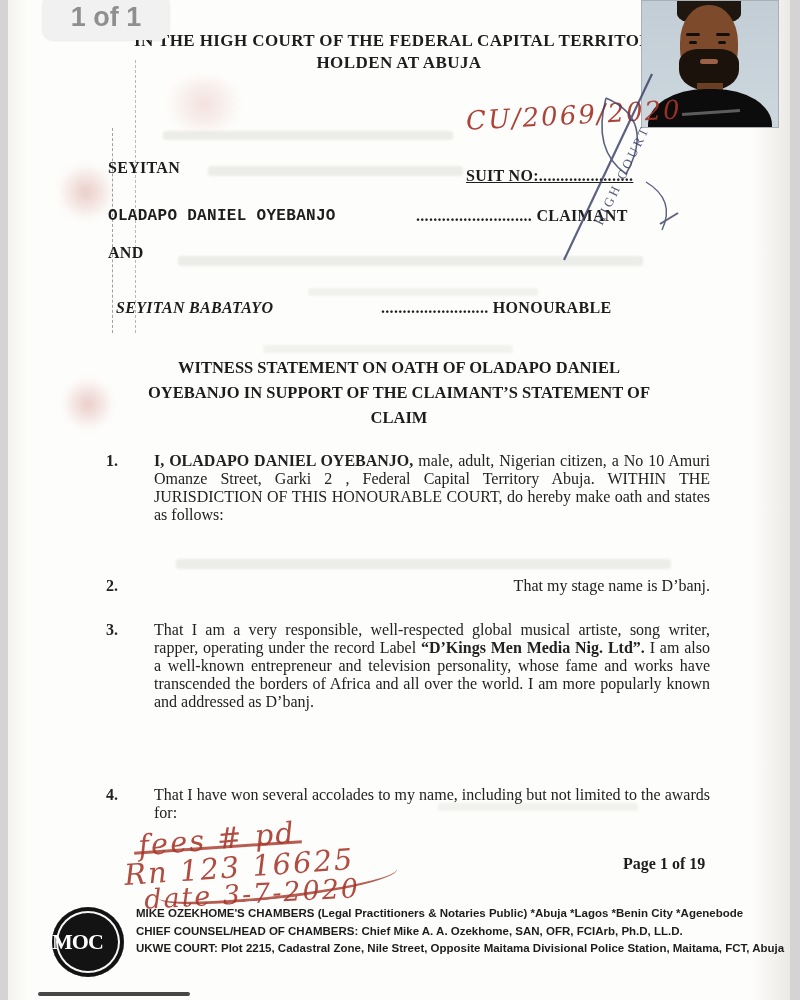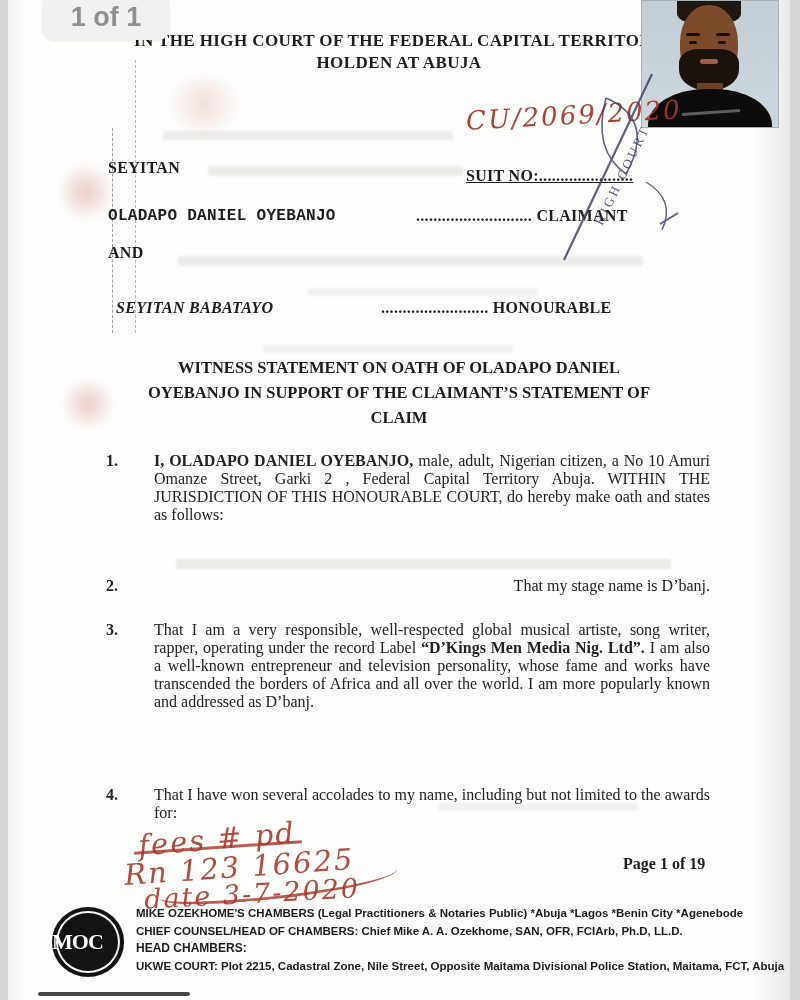--- a/index.html
+++ b/index.html
@@ -156,21 +156,20 @@
     <div class="hand note-line" style="left:136px;top:878px;font-size:27px;transform:rotate(-3deg);">date 3-7-2020</div>
 
     <div class="pagenum">Page 1 of 19</div>
 
     <div class="logo">
       <span>MOC</span>
     </div>
     <div class="ftr">
       <div class="l1">MIKE OZEKHOME'S CHAMBERS (Legal Practitioners &amp; Notaries Public) *Abuja *Lagos *Benin City *Agenebode</div>
       <div class="l2">CHIEF COUNSEL/HEAD OF CHAMBERS: Chief Mike A. A. Ozekhome, SAN, OFR, FCIArb, Ph.D, LL.D.</div>
-      <div class="l3">HEAD CHAMBERS:</div>
       <div class="l4"><span style="font-weight:800;">UKWE COURT:</span><span> Plot 2215, Cadastral Zone, Nile Street, Opposite Maitama Divisional Police Station, Maitama, FCT, Abuja</span></div>
     </div>
 
     <div class="botline"></div>
   </div>
 
   <div class="badge">1 of 1</div>
 </div>
 
 </body></html>

